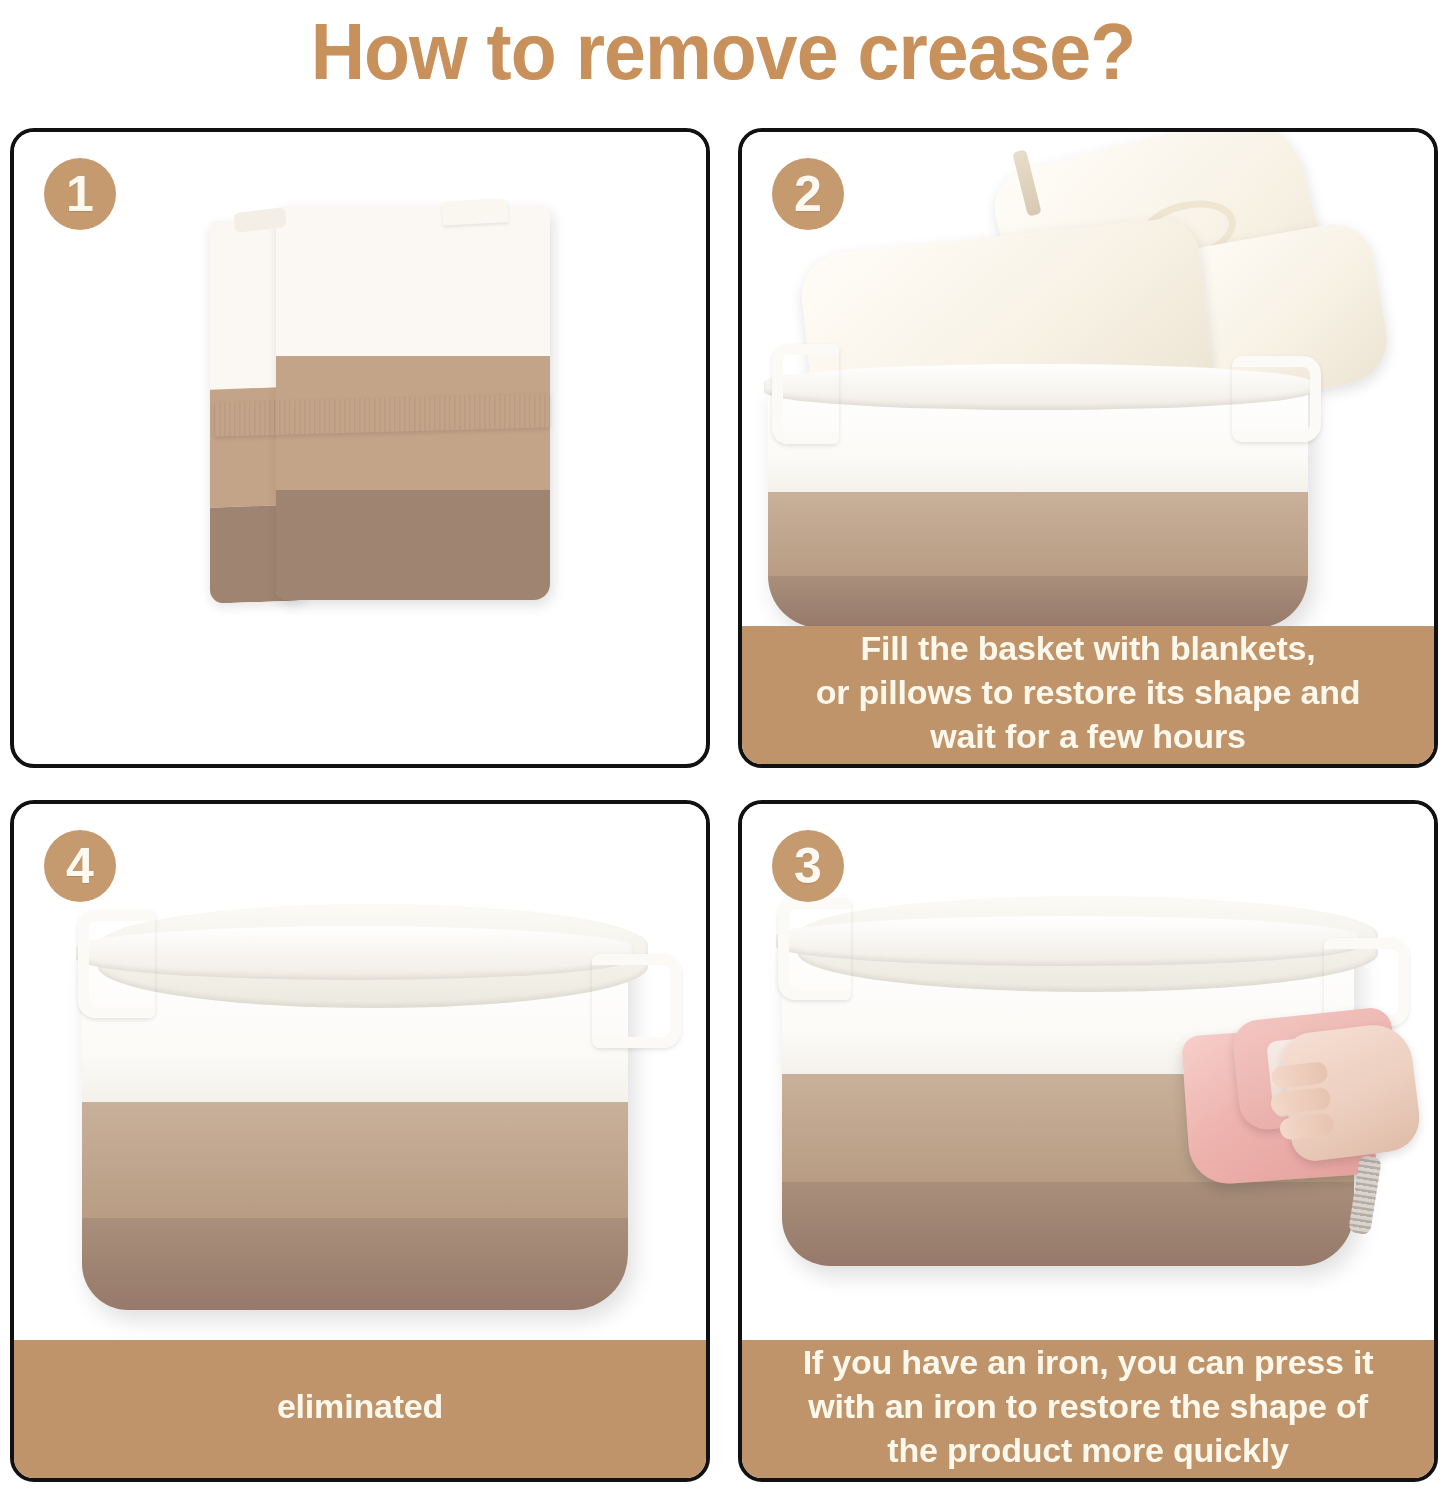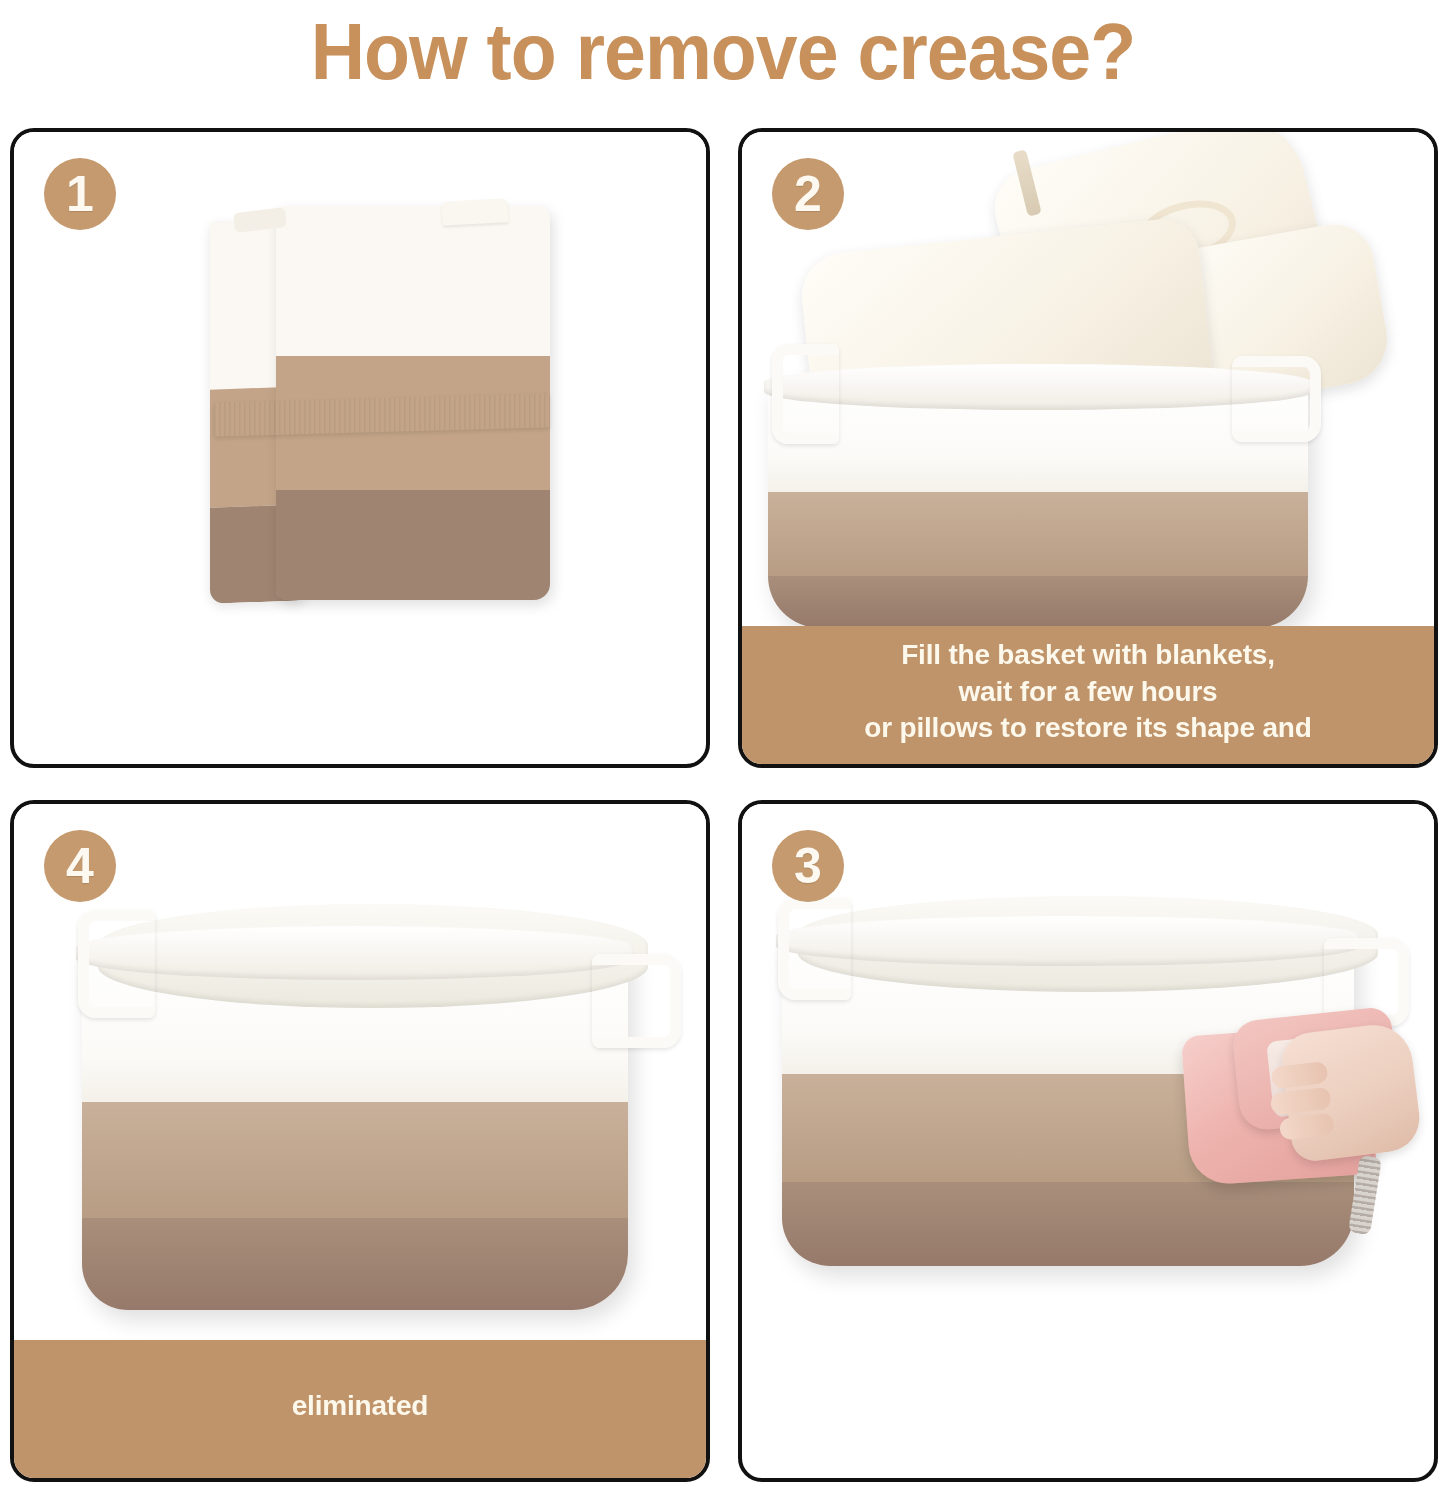--- a/index.html
+++ b/index.html
@@ -84,21 +84,21 @@
   }
 
   
   .caption {
     position: absolute;
     left: -2px; right: -2px; bottom: -2px;
     background: #c0946a;
     color: #fdf8ec;
     font-family: "Liberation Sans", sans-serif;
     font-weight: bold;
-    font-size: 28px;
+    font-size: 34px;
     line-height: 1.30;
     text-align: center;
     border-bottom-left-radius: 22px;
     border-bottom-right-radius: 22px;
     display: flex;
     align-items: center;
     justify-content: center;
     padding: 6px 14px 14px 14px;
     box-sizing: border-box;
     letter-spacing: -0.2px;
@@ -340,22 +340,22 @@
             <div class="seg m tweed" style="top:112px;height:84px;"></div>
             <div class="seg d tweed" style="top:196px;height:52px;"></div>
           </div>
           <div class="rim" style="left:-4px;top:-16px;width:548px;height:46px;"></div>
         </div>
       </div>
     </div>
     <div class="caption">
       <div style="width:100%">
         <span>Fill the basket with blankets,</span>
+        <span>or pillows to restore its shape and</span>
         <span>wait for a few hours</span>
-        <span>or pillows to restore its shape and</span>
       </div>
     </div>
   </div>
 
   <div class="panel p4">
     <div class="stage">
       <div class="badge">4</div>
 
       <div class="art" style="left:54px;top:100px;width:600px;height:420px;">
 
@@ -409,15 +409,22 @@
           <div class="iron-top"></div>
           <div class="iron-grip"></div>
           <div class="hand">
             <div class="finger" style="left:-12px;top:30px;width:56px;height:22px;"></div>
             <div class="finger" style="left:-16px;top:56px;width:60px;height:22px;"></div>
             <div class="finger" style="left:-10px;top:82px;width:54px;height:22px;"></div>
           </div>
         </div>
       </div>
     </div>
+    <div class="caption">
+      <div style="width:100%">
+        <span>If you have an iron, you can press it</span>
+        <span>with an iron to restore the shape of</span>
+        <span>the product more quickly</span>
+      </div>
+    </div>
   </div>
 
 </div>
 
 </body></html>

